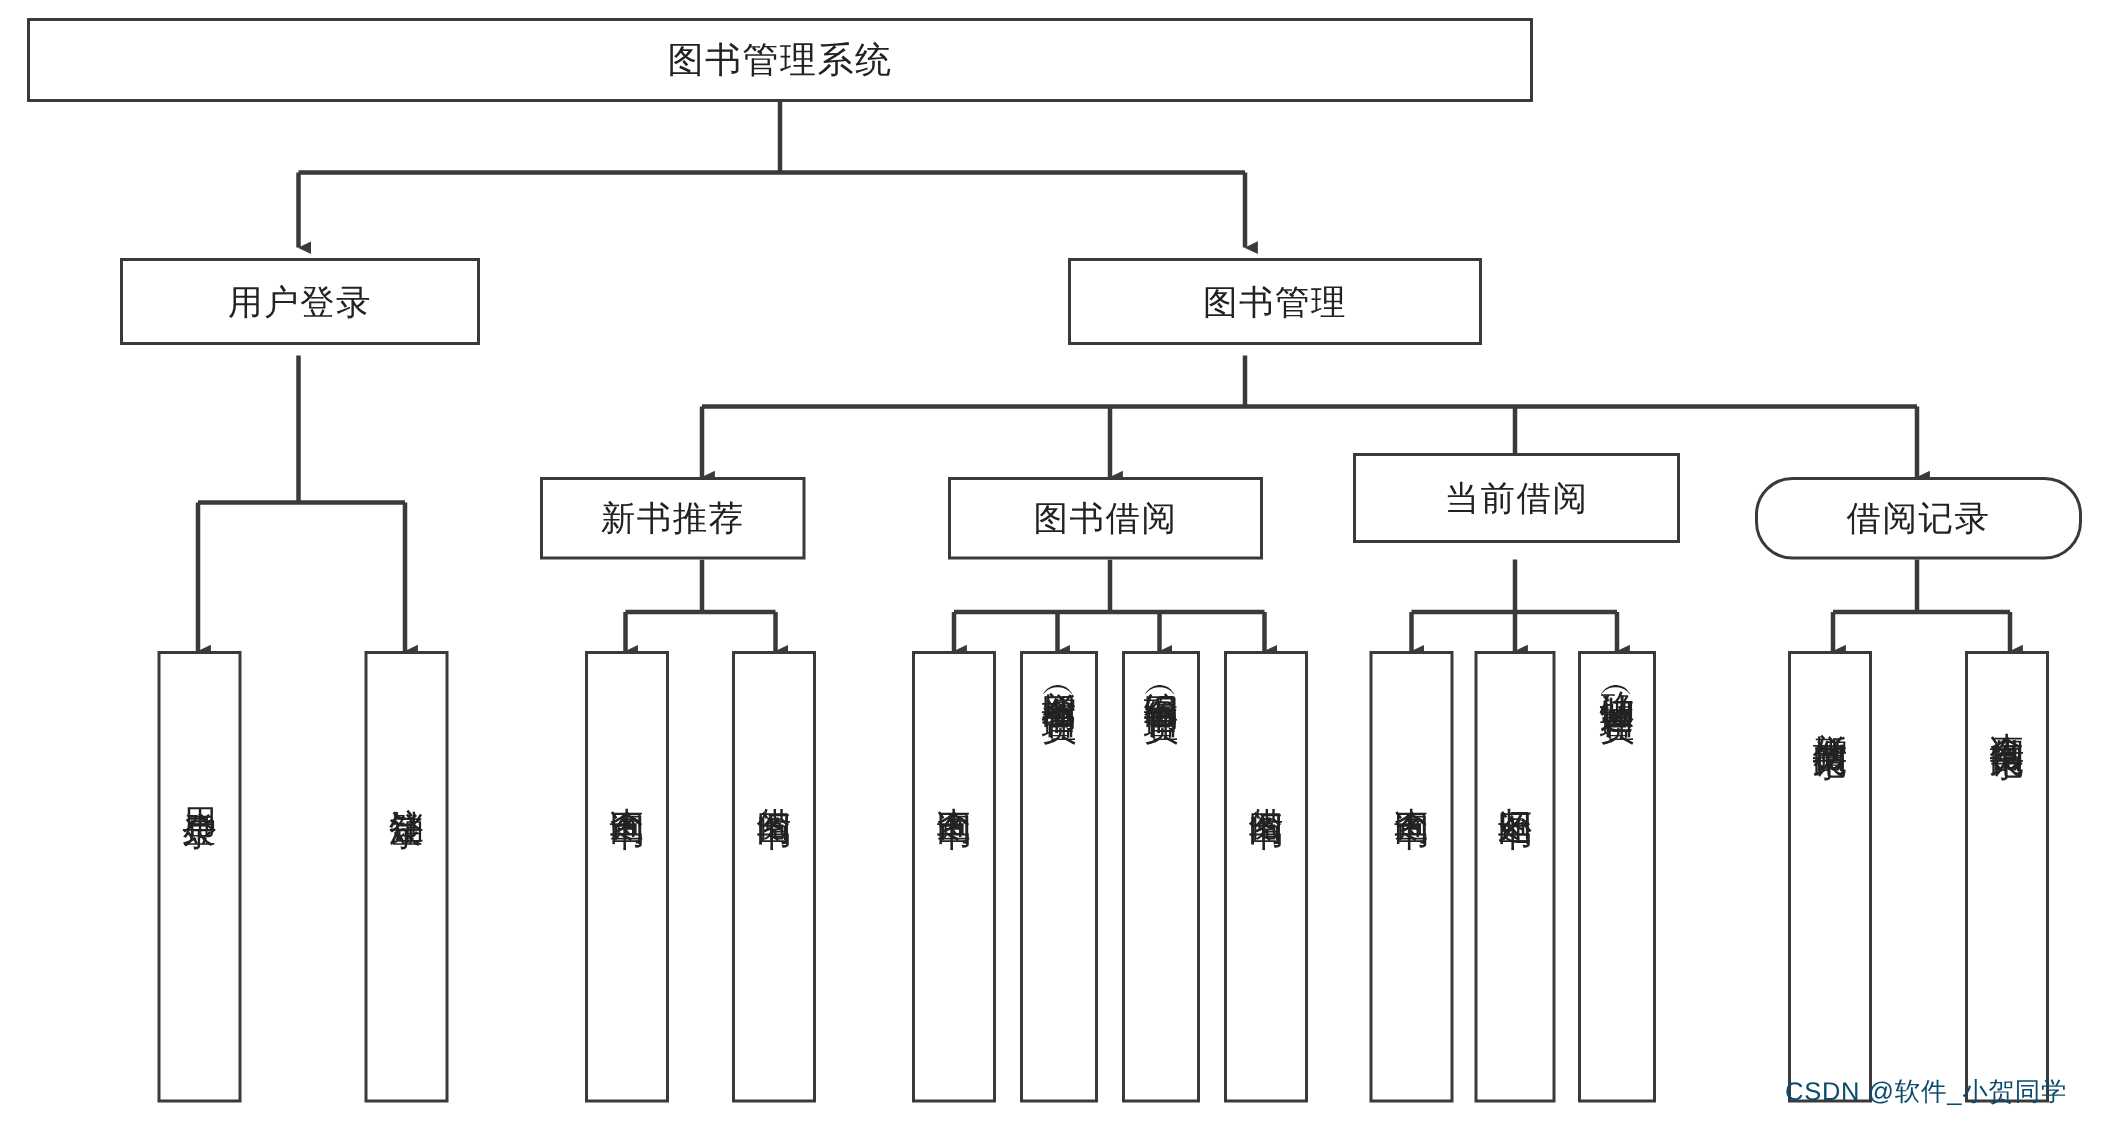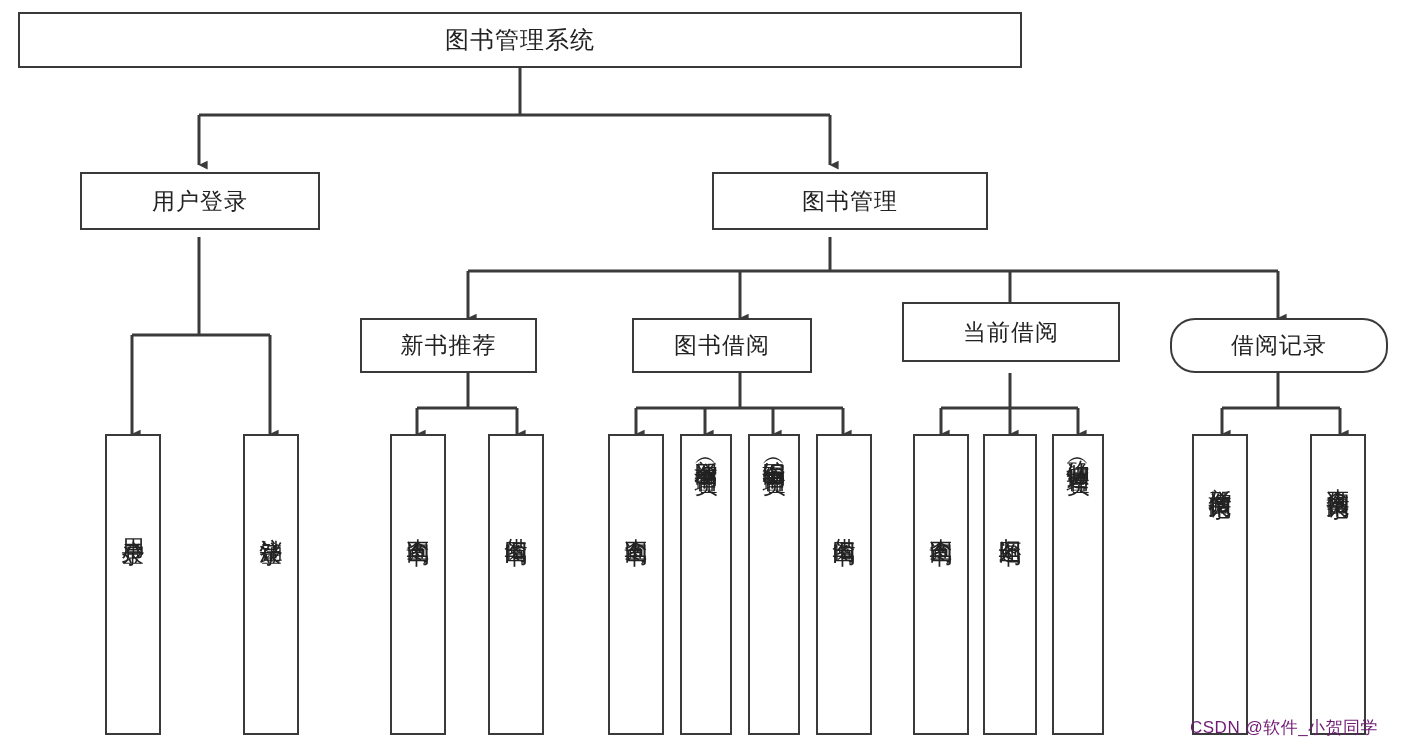--- a/index.html
+++ b/index.html
@@ -59,21 +59,21 @@
   }
   .leaf-mid .vtext {
     margin-top: 78px;
   }
   .leaf-tall .vtext {
     margin-top: 0px;
   }
   .watermark {
     position: absolute;
     font-size: 17px;
-    color: #701a75;
+    color: #0c4a6e;
     white-space: nowrap;
     letter-spacing: 0.5px;
   }
 </style>
 </head>
 <body>
 
 <div id="canvas">
 
   <svg id="edges" viewBox="0 0 1405 747" xmlns="http://www.w3.org/2000/svg">
@@ -147,21 +147,21 @@
   </div>
 
   <div class="node horiz" style="left:712px; top:172px; width:276px; height:58px;">
     <span>图书管理</span>
   </div>
 
   <div class="node horiz" style="left:360px; top:318px; width:177px; height:55px;">
     <span>新书推荐</span>
   </div>
 
-  <div class="node horiz" style="left:632px; top:318px; width:180px; height:55px;">
+  <div class="node horiz" style="left:632px; top:318px; width:210px; height:55px;">
     <span>图书借阅</span>
   </div>
 
   <div class="node horiz" style="left:902px; top:302px; width:218px; height:60px;">
     <span>当前借阅</span>
   </div>
 
   <div class="node horiz" style="left:1170px; top:318px; width:218px; height:55px;border-radius:25px;">
     <span>借阅记录</span>
   </div>

